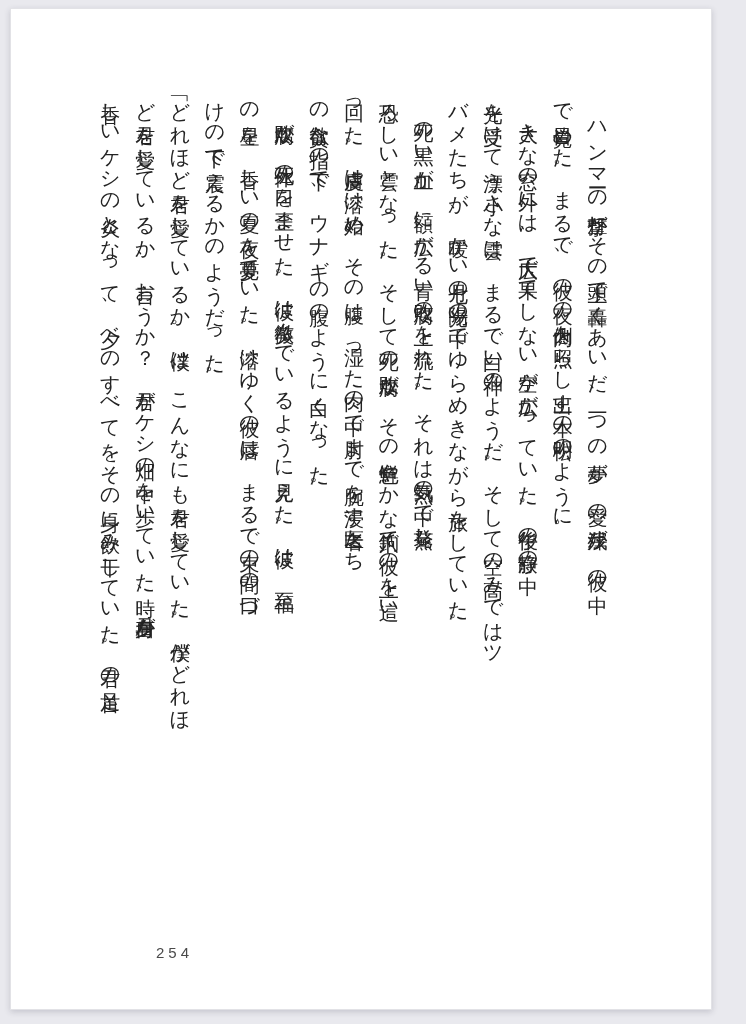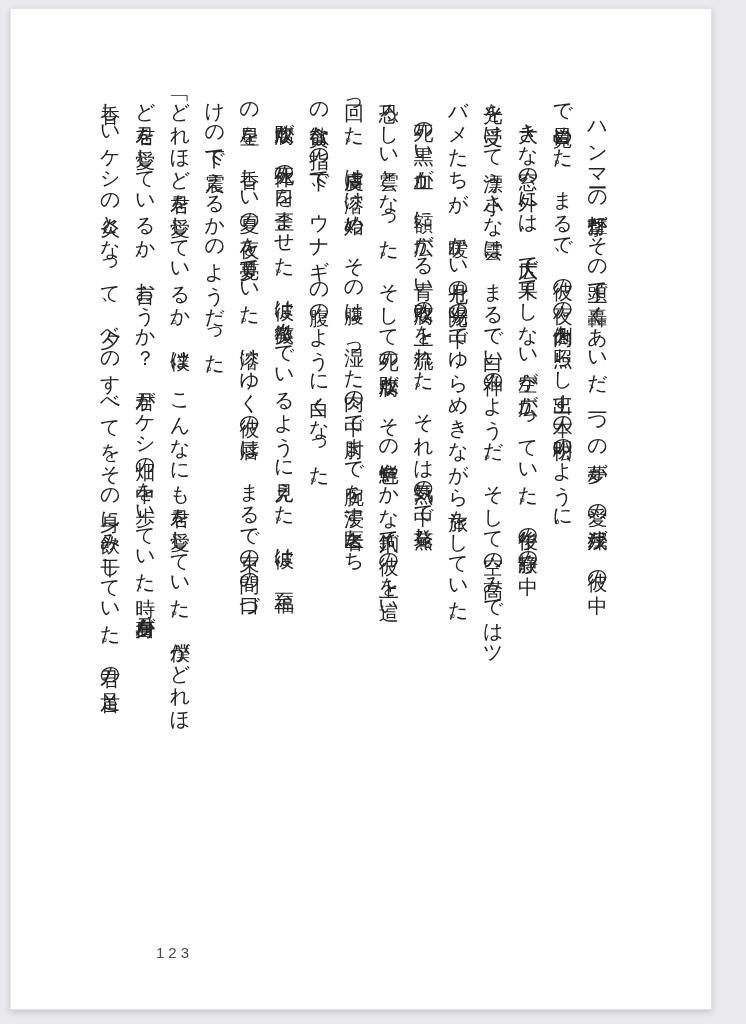--- a/index.html
+++ b/index.html
@@ -69,15 +69,15 @@
     <div class="tcol">回った。皮膚は溶け始め、その腹は、湿った肉の中で肘まで腕を浸す医者たち</div>
     <div class="tcol">の貪欲な指の下で、ウナギの腹のように白くなった。</div>
     <div class="tcol indent">腐敗が、死体の口を歪ませた。彼は微笑んでいるように見えた。彼は、至福</div>
     <div class="tcol">の星を、香しい夏の夜を夢見ていた。溶けゆく彼の唇は、まるで束の間の口づ</div>
     <div class="tcol">けの下で震えるかのようだった。</div>
     <div class="tcol">「どれほど君を愛しているか。僕は、こんなにも君を愛していた。僕がどれほ</div>
     <div class="tcol">ど君を愛しているか、言おうか？　君がケシ畑の中を歩いていた時、君自身が</div>
     <div class="tcol">香しいケシの炎となって、夕べのすべてをその身に飲み干していた。君の足首</div>
   </div>
 
-  <div class="page-number">123</div>
+  <div class="page-number">254</div>
 
 </div>
 
 </body></html>

